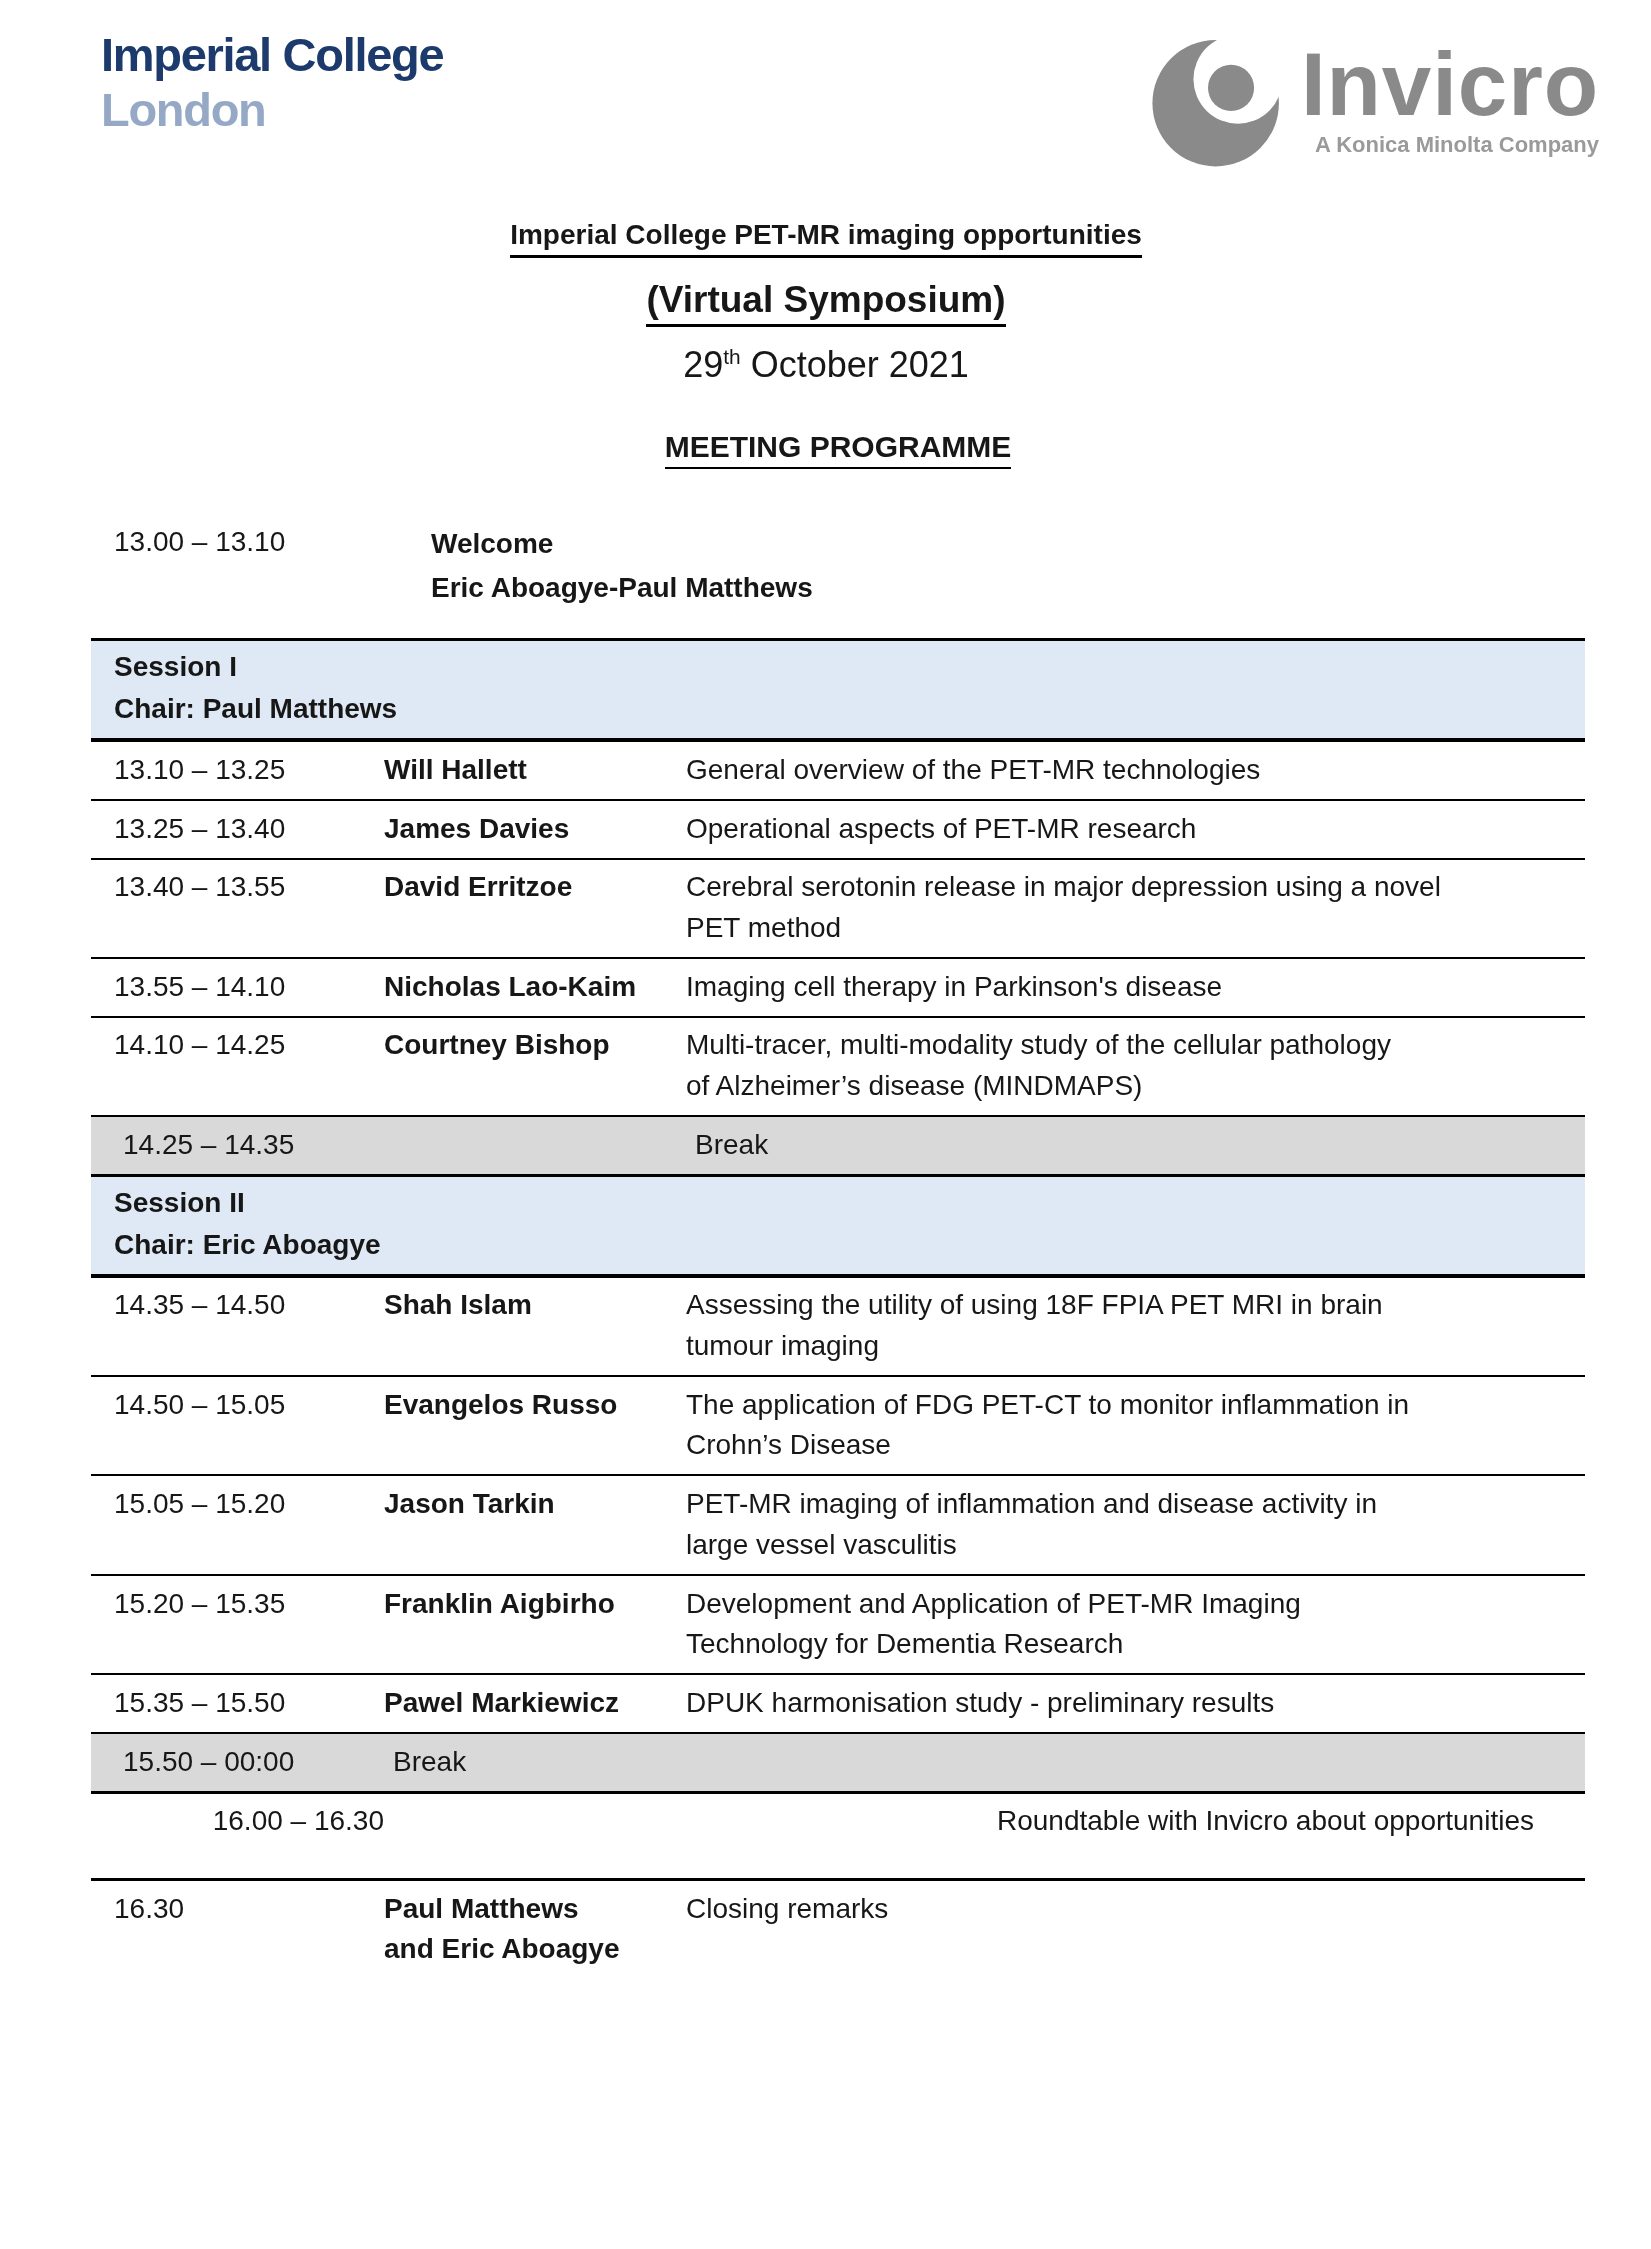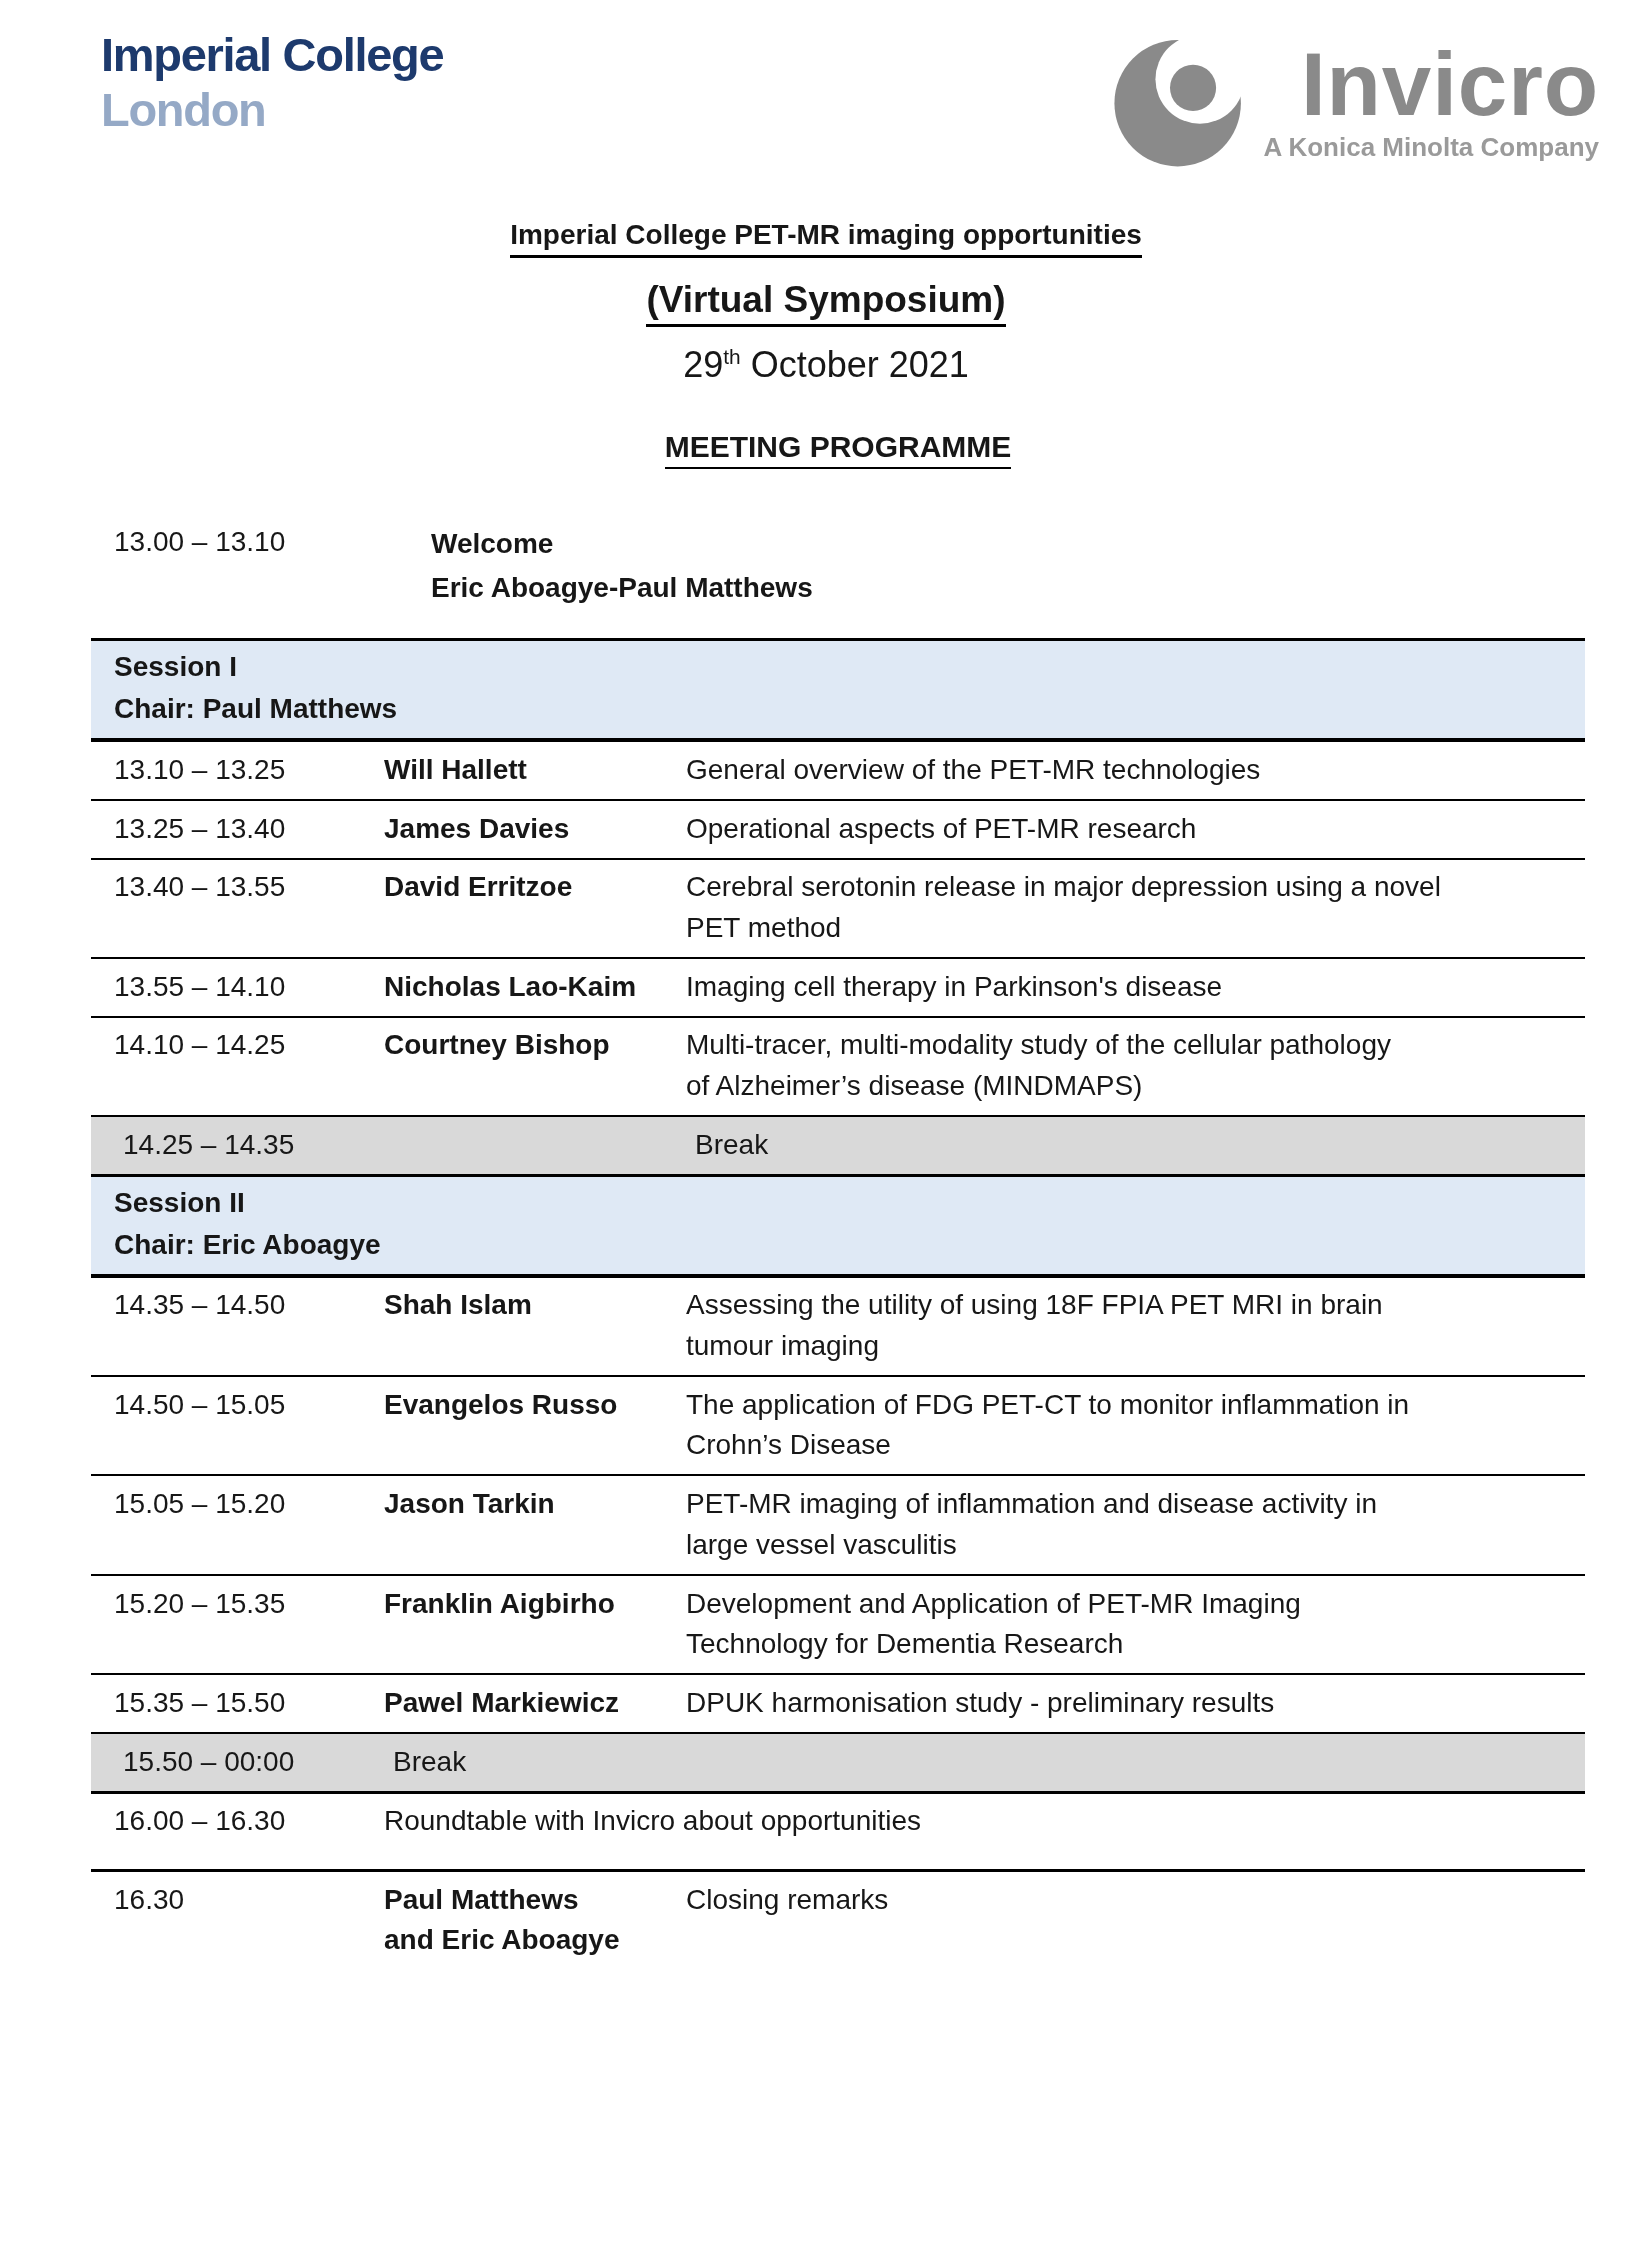--- a/index.html
+++ b/index.html
@@ -12,21 +12,21 @@
   
   .logo-row { display:flex; justify-content:space-between; align-items:flex-start; padding:28px 53px 0 101px; }
   .imperial-logo { font-weight:700; font-size:47px; line-height:1.16; letter-spacing:-1.3px; }
   .imperial-line1 { color:#1d3a6d; display:block; }
   .imperial-line2 { color:#95a9c6; display:block; }
 
   .invicro-logo { display:flex; align-items:flex-start; }
   .invicro-mark { width:147px; height:141px; margin-right:5.1px; }
   .invicro-textcol { display:flex; flex-direction:column; align-items:flex-end; padding-top:12px; }
   .invicro-name { font-size:89px; font-weight:700; color:#8a8a8a; line-height:1.0; letter-spacing:0.9px; }
-  .invicro-tagline { font-size:26px; font-weight:700; color:#9a9a9a; margin-top:3.4px; letter-spacing:0px; }
+  .invicro-tagline { font-size:22px; font-weight:700; color:#9a9a9a; margin-top:3.4px; letter-spacing:0px; }
 
   
   .title-block { text-align:center; margin-top:50px; }
   .title-main { display:inline-block; font-size:28px; font-weight:700; border-bottom:3.4px solid #000; padding-bottom:4.3px; }
   .title-sub-wrap { margin-top:20.5px; }
   .title-sub { display:inline-block; font-size:37px; font-weight:700; border-bottom:3.4px solid #000; padding-bottom:3.4px; }
   .title-date { font-size:36px; margin-top:17px; font-weight:400; }
   .title-date sup { font-size:58%; vertical-align:super; line-height:0; }
 
   .content { margin:0 67px 0 91px; }
@@ -46,21 +46,21 @@
 
   .welcome-block { margin-top:46px; }
   .welcome-block .title-line, .welcome-block .speakers-line { font-weight:700;margin-left:47px; }
   .welcome-block .cell-stack { line-height:1.55; }
 
   .schedule-table { margin-top:20.5px; }
   .session-row { background:#dfe9f5; border-top:3.4px solid #000; border-bottom:4.3px solid #000;
                  padding:5.1px 51px 7.7px 23px; font-size:28px; font-weight:700; line-height:1.5; }
   .talk-row + .talk-row { border-top:2.6px solid #000; }
   .break-row { background:#d9d9d9; border-top:2.6px solid #000;padding-left:32px; }
-  .roundtable-row { border-top:3.4px solid #000; padding-bottom:27px; }
+  .roundtable-row { border-top:3.4px solid #000; padding-bottom:36px;text-align:right; }
   .closing-row { border-top:3.4px solid #000; }
   .span2 { grid-column:2 / 4; }
 </style>
 </head>
 <body>
 
 <div class="page">
 
   <div class="logo-row">
     <div class="imperial-logo">

